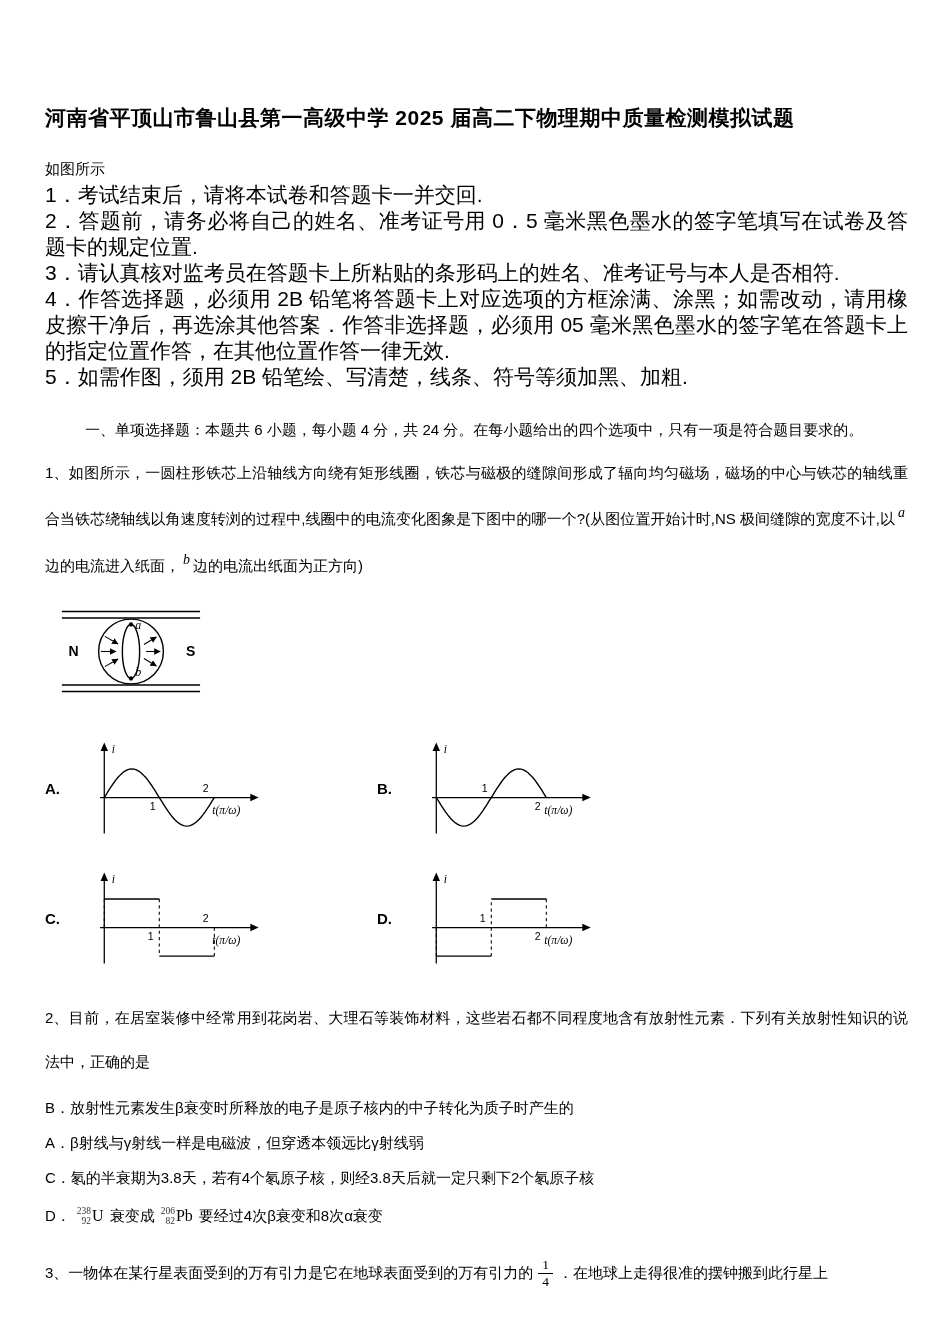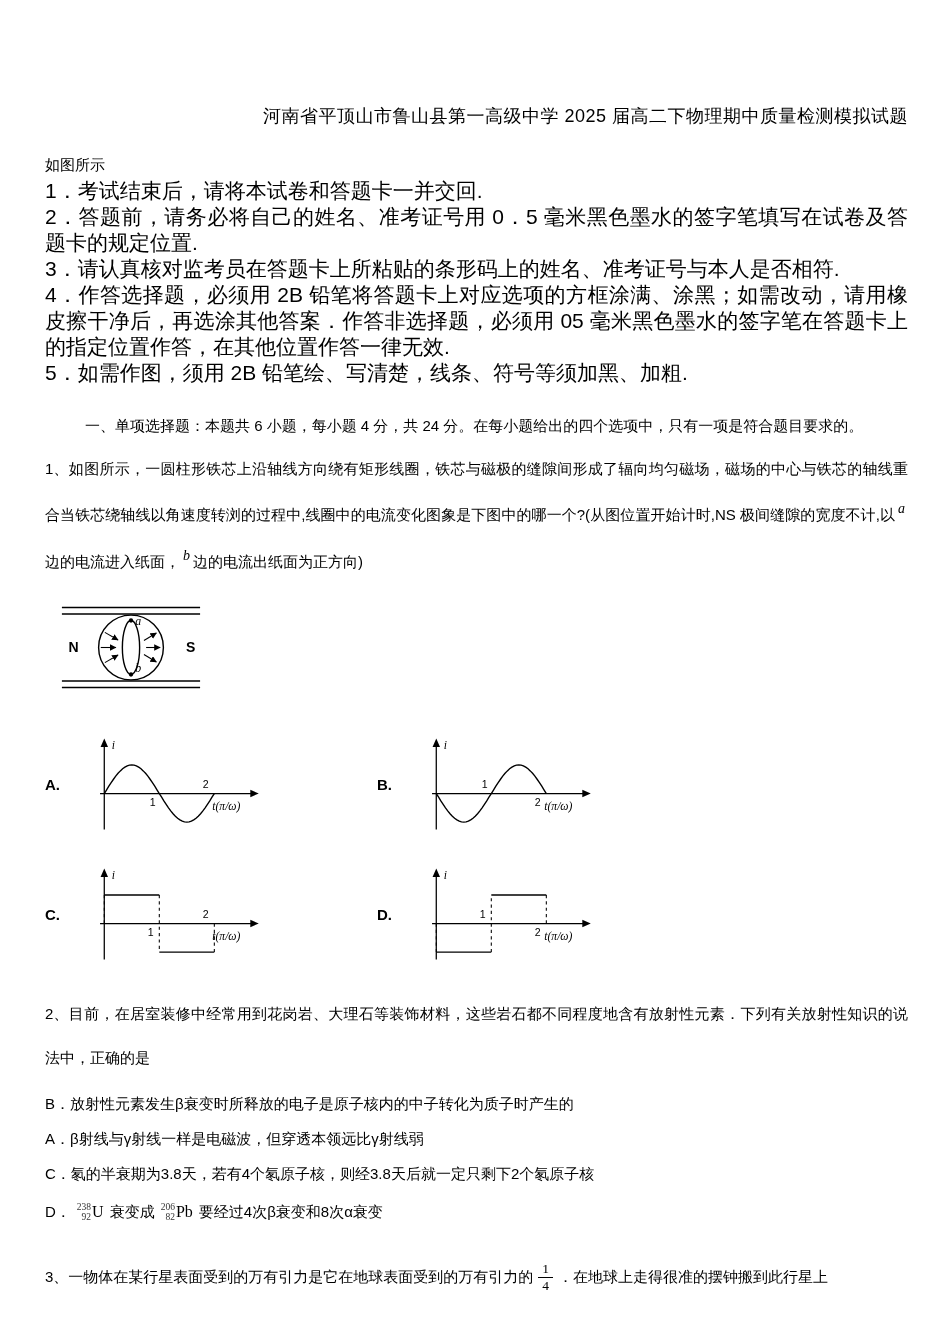--- a/index.html
+++ b/index.html
@@ -2,21 +2,21 @@
 <html><head>
 <meta charset="utf-8">
 <style>
   * { margin:0; padding:0; box-sizing:border-box; }
   html,body { background:#ffffff; }
   .page {
     width:950px; height:1344px; background:#fff; color:#000;
     font-family:"Liberation Sans","DejaVu Sans",sans-serif;
     font-size:15px; padding:104px 42px 0 45px; overflow:hidden; position:relative;
   }
-  .title { text-align:right; font-size:18px; font-weight:normal; letter-spacing:.5px; }
+  .title { text-align:left; font-size:21px; font-weight:bold; letter-spacing:.5px; }
   .notice-head { margin-top:24px; font-size:15px; line-height:26px; }
   .notice-item { font-size:21px; line-height:26px; text-align:justify; }
   .section-head { margin-top:28px; font-size:15px; line-height:24px;margin-left:40px; }
   .q1-text { margin-top:8px; font-size:15px; line-height:46px; text-align:justify; }
   .mvar { font-family:"Liberation Serif","DejaVu Serif",serif; font-style:italic;
           font-size:14px; position:relative; top:-7px; padding:0 3px; }
   .figure-wrap { margin:14px 0 0 10px; }
   .graph-row { display:flex; align-items:center; }
   .graph-row.first { margin-top:34px; }
   .graph-row.second { margin-top:26px; }
@@ -29,21 +29,21 @@
   .fig-term { font-family:"Liberation Serif","DejaVu Serif",serif; font-style:italic; font-size:11px; }
   .q2-text { margin-top:26px; font-size:15px; line-height:44px; text-align:justify; }
   .options { margin-top:6px; }
   .option { font-size:15px; line-height:35px; text-align:justify; }
   .option-d { display:flex; align-items:center; line-height:42px; white-space:nowrap; }
   .nuclide { display:inline-flex; align-items:center; margin:0 6px;
              font-family:"Liberation Serif","DejaVu Serif",serif; }
   .nuclide .stack { display:inline-flex; flex-direction:column; font-size:9.5px;
                     line-height:10px; text-align:right; margin-right:1px; color:#333; }
   .nuclide .sym { font-size:16px; }
-  .q3-line { margin-top:28px; font-size:15px; display:flex; align-items:center; white-space:nowrap; }
+  .q3-line { margin-top:20px; font-size:15px; display:flex; align-items:center; white-space:nowrap; }
   .fraction { display:inline-flex; flex-direction:column; align-items:center; margin:0 5px;
               font-family:"Liberation Serif","DejaVu Serif",serif; font-size:13.5px; line-height:16px; }
   .fraction .num { border-bottom:1.4px solid #000; padding:0 4px; }
   .fraction .den { padding:0 4px; }
 </style>
 </head>
 <body>
 
 <div class="page">
 

